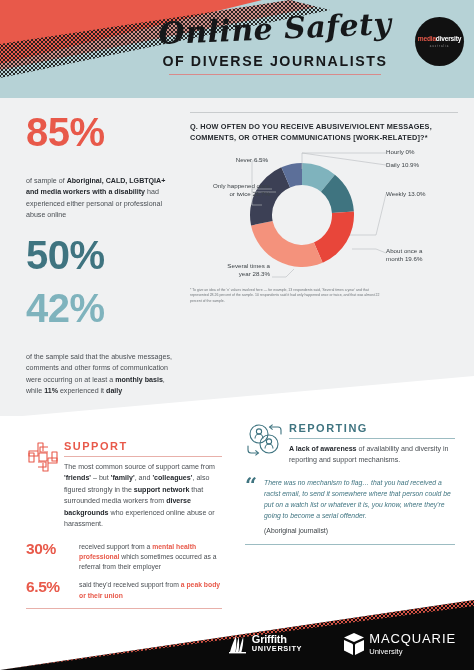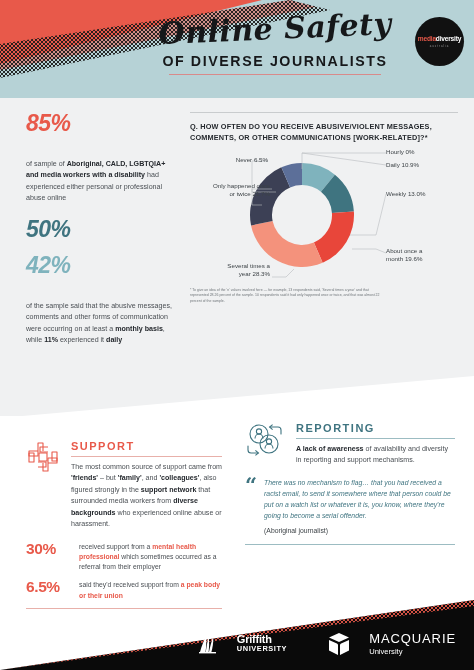--- a/index.html
+++ b/index.html
@@ -91,22 +91,22 @@
     width:474px; height:42px;
     background:#ffffff;
     clip-path:polygon(0 42px, 474px 0, 474px 42px);
   }
 
   .stat-col {
     position:absolute; left:26px; top:14px; width:152px;
   }
   .stat-block { margin-bottom:13px; }
   .stat-num {
-    font-size:23px; font-weight:700; line-height:1;
-    letter-spacing:-0.5px; margin-bottom:5px;font-style:italic;
+    font-size:40px; font-weight:700; line-height:1;
+    letter-spacing:-0.5px; margin-bottom:5px;
   }
   .stat-num.red { color:#e8594a; }
   .stat-num.teal { color:#3f7480; }
   .stat-num.lightteal { color:#7fb3bd; }
   .stat-text {
     font-size:7.1px; line-height:1.62; color:#4a4f54;margin-top:24px;
   }
   .stat-text b { color:#25292e; font-weight:700; }
 
   
@@ -129,21 +129,21 @@
   .footnote {
     margin-top:3px; width:196px;
     font-size:3.5px; line-height:1.5; color:#6f7579;
   }
 
   
   .bottom {
     position:relative; width:474px; height:254px; background:#ffffff;
     overflow:hidden;
   }
-  .sec-head { display:flex; align-items:flex-start; gap:11px; }
+  .sec-head { display:flex; align-items:flex-start; gap:4px; }
   .sec-title {
     font-size:11px; font-weight:700; letter-spacing:1.5px;
   }
   .sec-rule { height:1px; margin:4px 0 5px; }
   .sec-body { font-size:7.1px; line-height:1.62; color:#4a4f54; }
   .sec-body b { color:#25292e; font-weight:700; }
 
   
   .support {
     position:absolute; left:26px; top:24px; width:196px;
@@ -204,21 +204,21 @@
       radial-gradient(#e8594a 0.8px, transparent 1px);
     background-size:4px 4px, 4px 4px;
     background-position:0 0, 2px 2px;
     clip-path:polygon(0 70px, 474px 0, 474px 6px, 0 70px);
     opacity:0.9;
   }
   .uni-logos {
     position:absolute; right:18px; bottom:14px;
     display:flex; align-items:center; gap:40px;
   }
-  .uni { display:flex; align-items:center; gap:18px;margin-top:36px; }
+  .uni { display:flex; align-items:center; gap:3px;margin-top:36px; }
   .uni-txt-1 { font-size:11px; font-weight:700; color:#fff; line-height:1; letter-spacing:-0.2px; }
   .uni-txt-2 { font-size:7.4px; font-weight:700; color:#fff; line-height:1.15; letter-spacing:0.6px; }
   .mq-1 { font-size:13px; color:#fff; letter-spacing:0.9px; line-height:1.2; }
   .mq-2 { font-size:7.6px; color:#fff; line-height:1.2; }
 </style>
 </head>
 <body>
 
 <div class="header">
   <div class="corner-red"></div>

